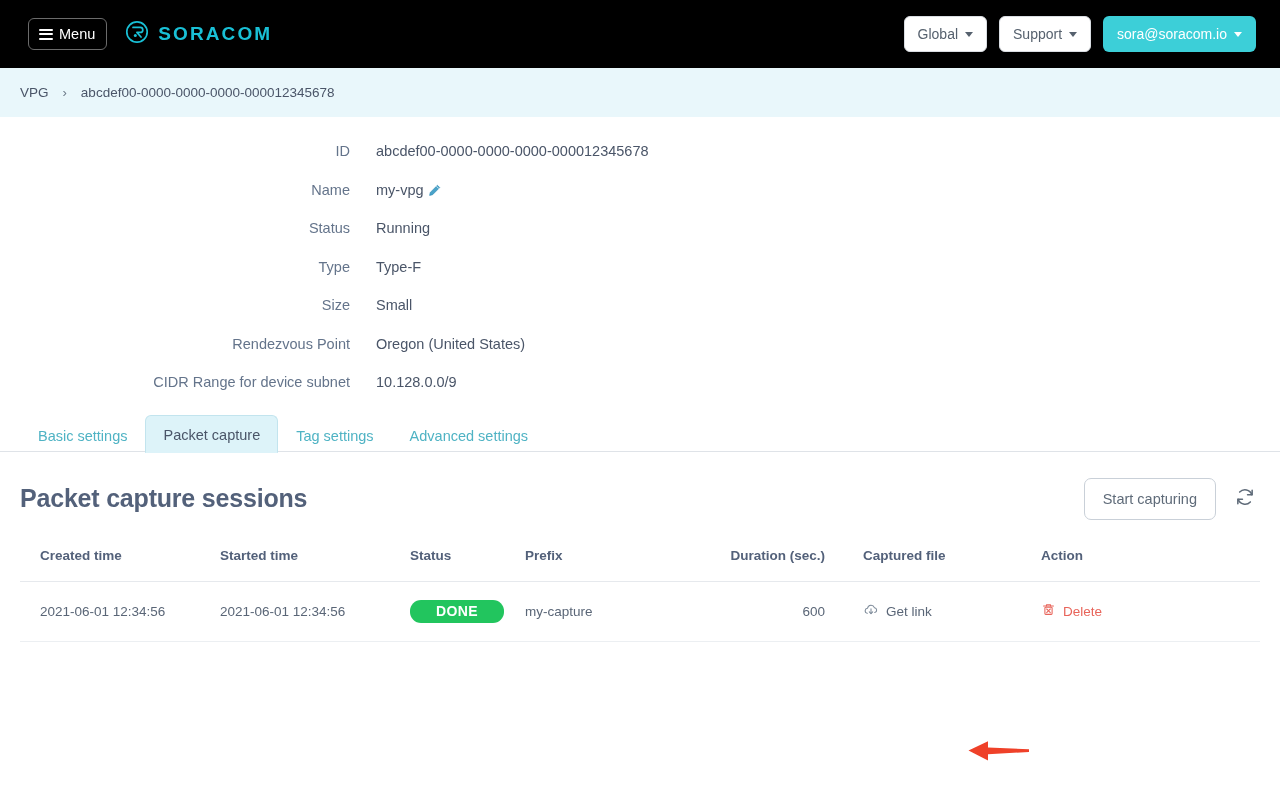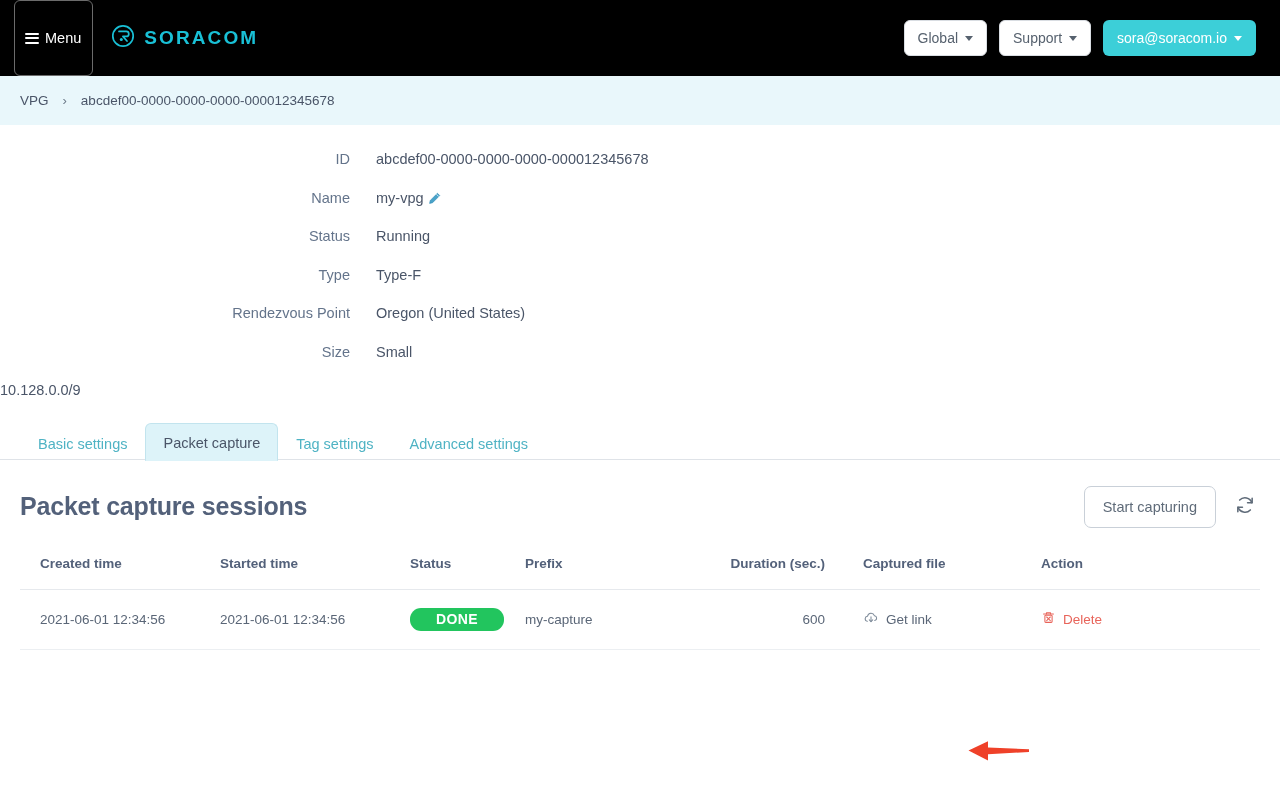--- a/index.html
+++ b/index.html
@@ -6,24 +6,24 @@
   html, body {
     width: 1280px; height: 800px;
     font-family: "Liberation Sans", sans-serif;
     background: #ffffff;
     overflow: hidden;
     color: #4a5568;
   }
 
   
   .navbar {
-    height: 76px; width: 100%;
+    height: 68px; width: 100%;
     background: #000000;
-    display: flex; 
-    padding: 0 24px 0 14px;
+    display: flex; align-items: center;
+    padding: 0 24px 0 28px;
     position: relative;
   }
   .menu-btn {
     display: flex; align-items: center; gap: 6px;
     border: 1px solid #6b6b6b; border-radius: 6px;
     background: transparent; color: #ffffff;
     font-size: 14.5px; font-family: "Liberation Sans", sans-serif;
     padding: 8px 11px 8px 10px; cursor: pointer; line-height: 1;
   }
   .hamburger { display: inline-flex; flex-direction: column; gap: 2.5px; width: 14px; }
@@ -216,34 +216,35 @@
   </div>
 
   <div class="drow">
     <div class="dlabel">Type</div>
     <div class="dvalue">
       <span>Type-F</span>
     </div>
   </div>
 
   <div class="drow">
+    <div class="dlabel">Size</div>
+    <div class="dvalue">
+      <span>Small</span>
+    </div>
+  </div>
+
+  <div class="drow">
     <div class="dlabel">Rendezvous Point</div>
     <div class="dvalue">
       <span>Oregon (United States)</span>
     </div>
   </div>
 
   <div class="drow">
-    <div class="dlabel">Size</div>
-    <div class="dvalue">
-      <span>Small</span>
-    </div>
-  </div>
-
-  <div class="drow">
+    <div class="dlabel">CIDR Range for device subnet</div>
     <div class="dvalue">
       <span>10.128.0.0/9</span>
     </div>
   </div>
 
 </div>
 
 <div class="tabs">
   <div class="tab">Basic settings</div>
   <div class="tab active">Packet capture</div>

